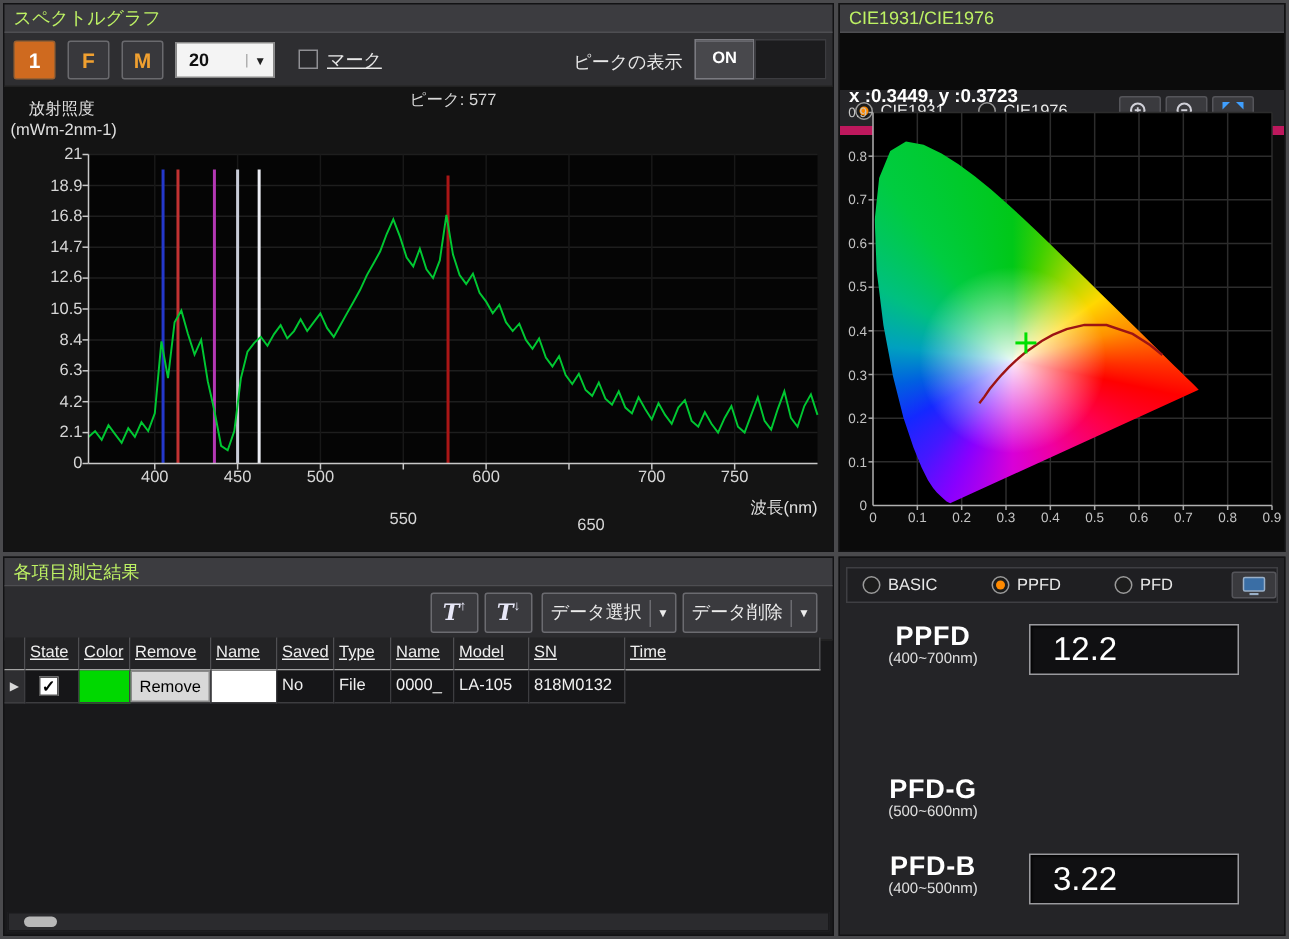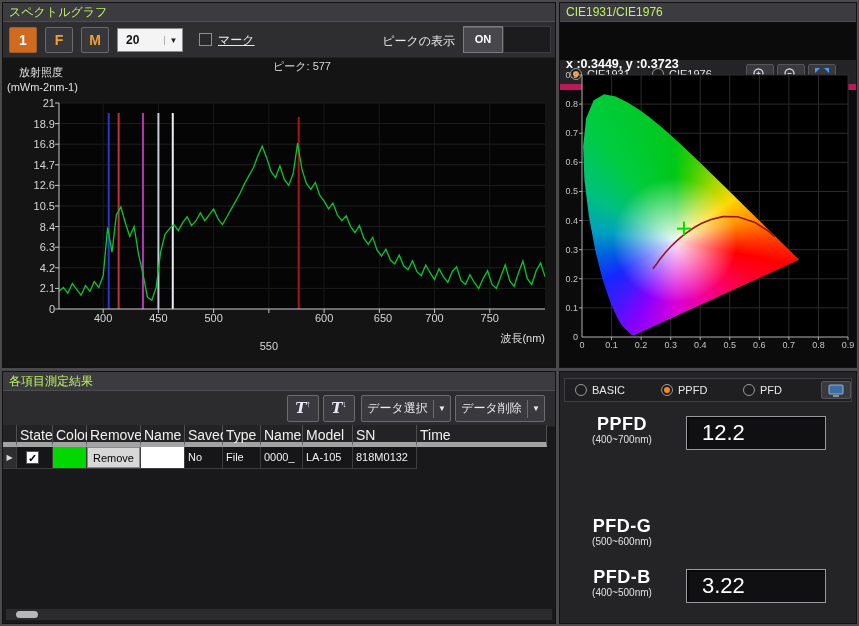--- a/index.html
+++ b/index.html
@@ -75,22 +75,22 @@
   .tool-btn .tl { font-family:"DejaVu Serif",serif; font-style:italic; font-weight:bold; font-size:15px; line-height:25px; }
   .tool-btn .tm { font-size:9px; vertical-align:super; }
   .drop-btn { position:absolute; top:4px; width:90px; height:27px; background:#3a3a3e; border:1px solid #6b6b70;
               border-radius:2px; color:#ececec; font-size:12px; display:flex; align-items:center; cursor:pointer; }
   .drop-btn .lbl { flex:1; text-align:center; }
   .drop-btn .sep { width:1px; height:18px; background:#6b6b70; }
   .drop-btn .arr { width:16px; text-align:center; font-size:8px; }
 
   .grid { position:absolute; left:0; top:53px; }
   .grid-header, .grid-row { display:flex; height:22px; }
-  .gh { background:#232325; border-right:1px solid #4f4f52; border-bottom:5px solid #a3a3a3;
-        font-size:14px; color:#f0f0f0; line-height:21px; padding-left:3px; }
+  .gh { background:#232325; border-right:1px solid #4f4f52; border-bottom:1px solid #a3a3a3;
+        font-size:11px; color:#f0f0f0; line-height:21px; padding-left:3px;text-decoration:underline; }
   .gc { background:#161618; border-right:1px solid #3d3d40; border-bottom:1px solid #3d3d40;
         font-size:11px; color:#f0f0f0; line-height:21px; padding-left:3px; overflow:hidden; white-space:nowrap; }
   .corner { width:14px; padding:0; text-align:center; }
   .gc.corner { background:#2e2e31; font-size:8px; line-height:22px; color:#d8d8d8; }
   .c-state{width:36px} .c-color{width:34px} .c-remove{width:54px} .c-save{width:44px}
   .c-saved{width:38px} .c-type{width:38px} .c-name{width:42px} .c-model{width:50px}
   .c-sn{width:64px} .c-time{width:130px}
   .cell-check { display:inline-block; width:13px; height:13px; background:#fff; border:1px solid #555;
                 margin:4px 0 0 6px; color:#000; font-size:11px; line-height:12px; text-align:center; font-weight:bold; }
   .remove-btn { width:100%; height:100%; background:#d8d8d8; border:1px solid #8a8a8a; color:#000;
@@ -202,21 +202,21 @@
         <div class="ticklab yright" style="top: 158.8px;">4.2</div>
         <div class="ticklab yright" style="top: 179.4px;">2.1</div>
         <div class="ticklab yright" style="top: 200px;">0</div>
       </div>
     <div id="spec-xlabels">
         <div class="ticklab xcenter" style="left: 28.1818px;">400</div>
         <div class="ticklab xcenter" style="left: 83.4091px;">450</div>
         <div class="ticklab xcenter" style="left: 138.636px;">500</div>
         <div class="ticklab xcenter" style="left: 193.864px; margin-top: 28px;">550</div>
         <div class="ticklab xcenter" style="left: 249.091px;">600</div>
-        <div class="ticklab xcenter" style="left: 308px;">650</div>
+        <div class="ticklab xcenter" style="left: 319px; margin-top: 32px;">650</div>
         <div class="ticklab xcenter" style="left: 359.545px;">700</div>
         <div class="ticklab xcenter" style="left: 414.773px;">750</div>
       </div>
     <div class="x-title">波長(nm)</div>
   </div>
 
   <div class="panel" id="cie-panel">
     <div class="title-bar">
       <span>CIE1931/CIE1976</span>
     </div>

